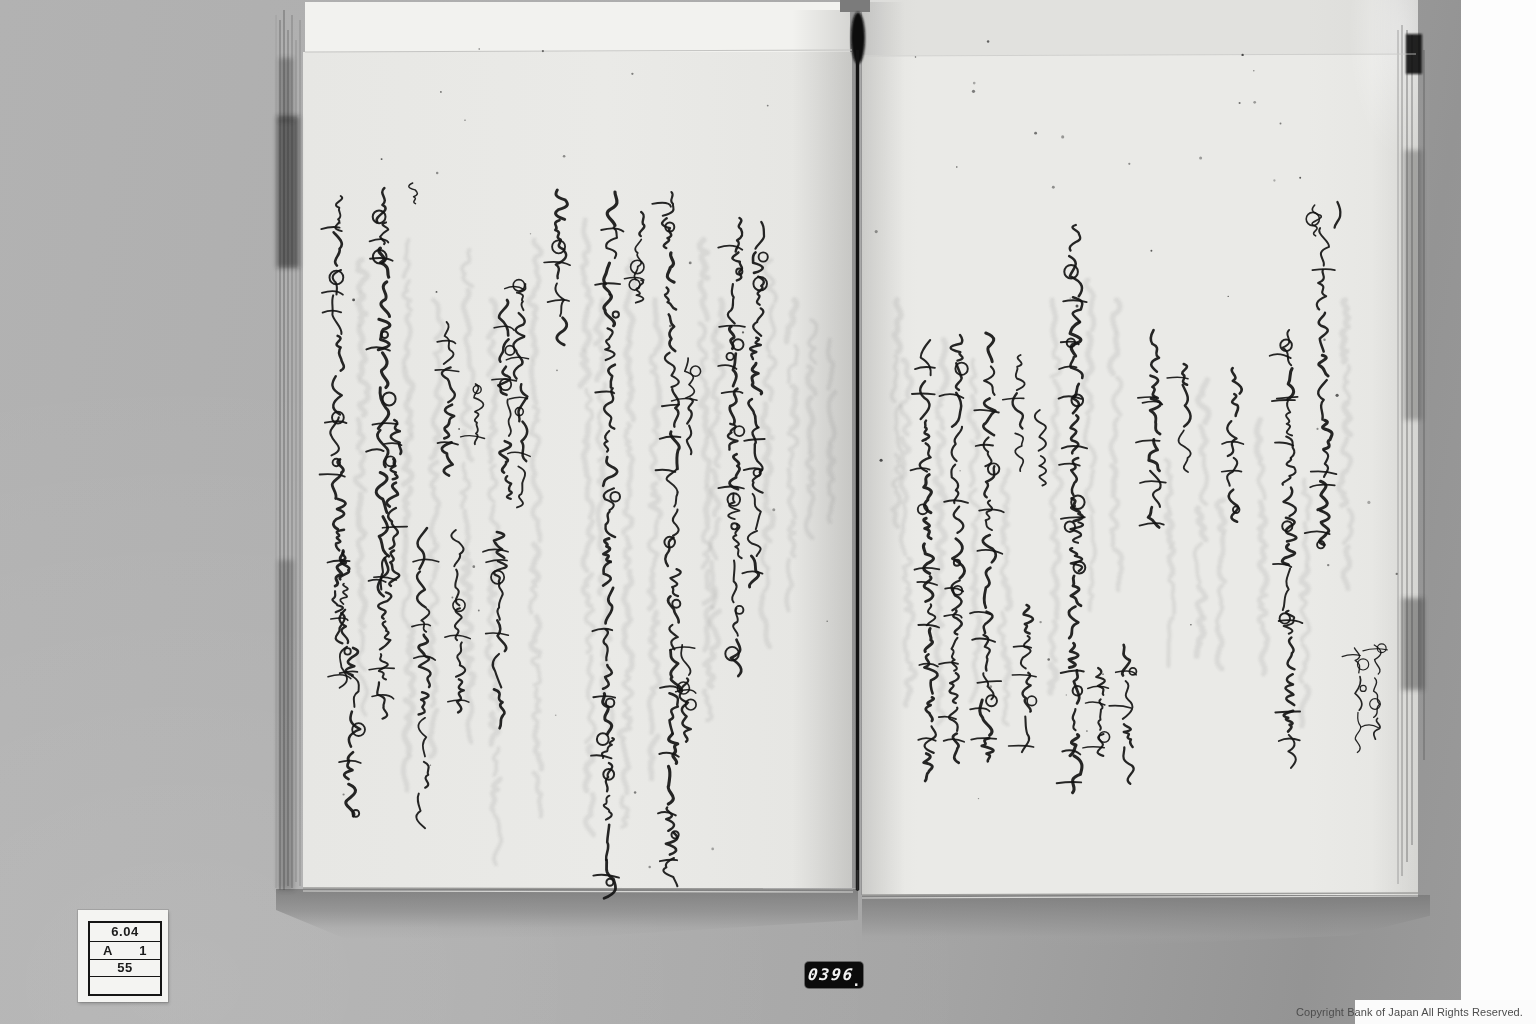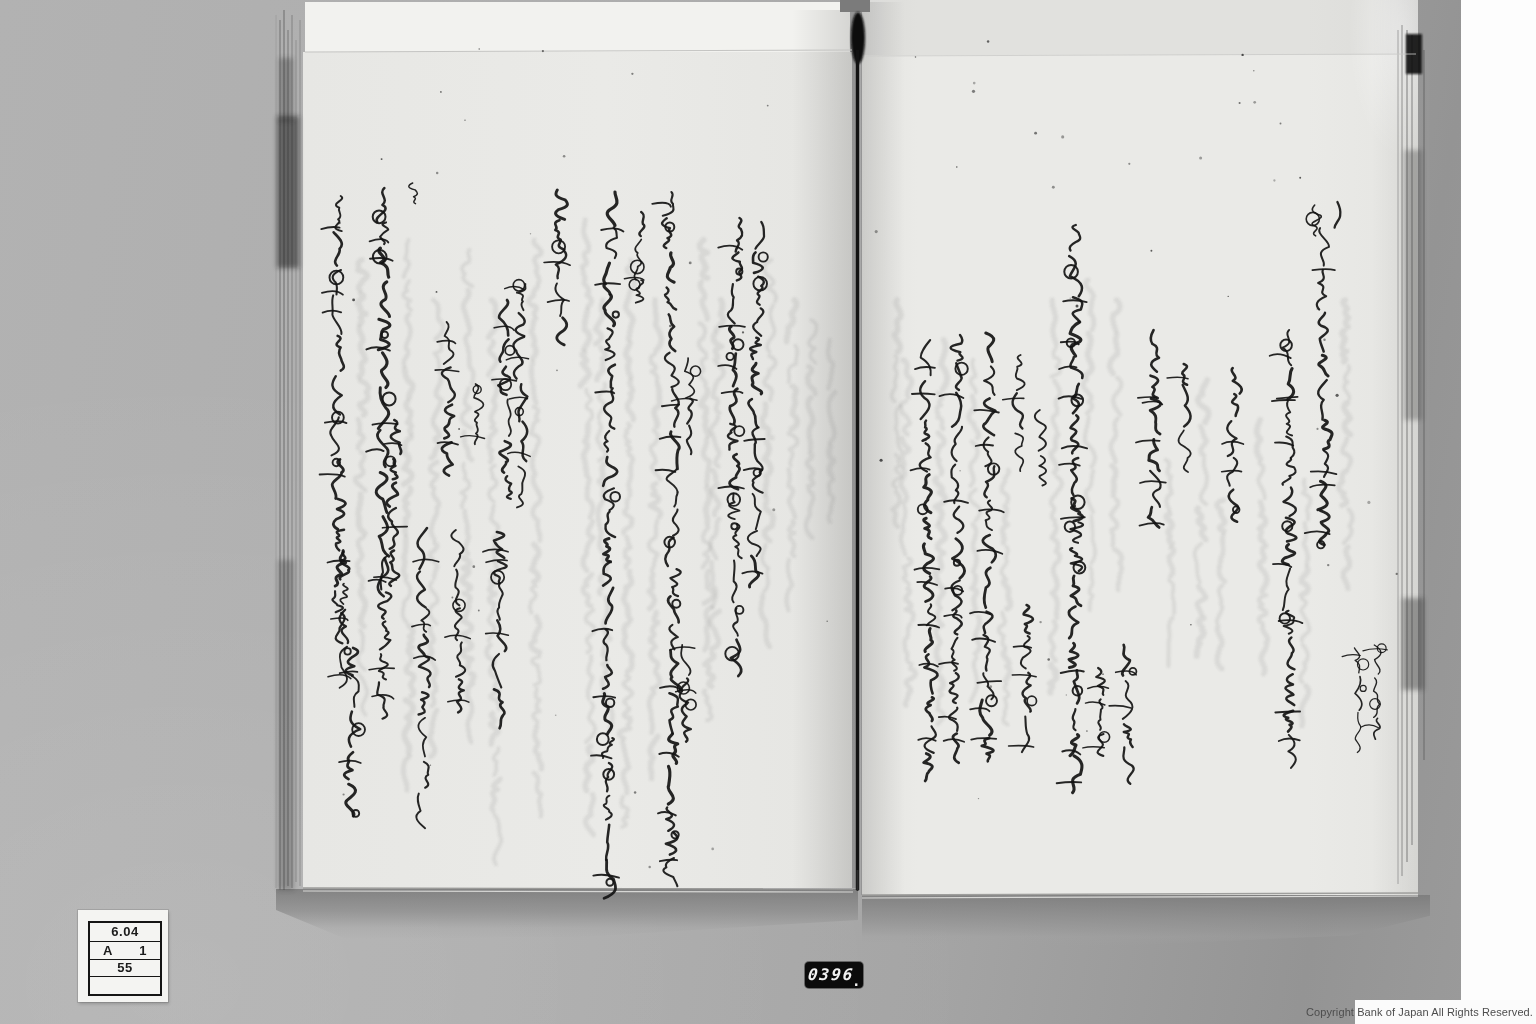--- a/index.html
+++ b/index.html
@@ -24,21 +24,21 @@
       background:linear-gradient(90deg,#e4e4e1 0%,#eaeae7 10%,#eaeae7 80%,#e5e5e2 100%);}
   .page-right::before{content:"";position:absolute;left:0;top:0;right:0;height:55px;
       background:rgba(0,0,0,0.035);}
   .page-right::after{content:"";position:absolute;right:0;top:0;width:70px;height:160px;
       background:radial-gradient(ellipse at 80% 20%,rgba(255,255,255,0.55),rgba(255,255,255,0) 70%);}
   svg.inklayer{position:absolute;left:0;top:0;width:1536px;height:1024px;}
   svg.inklayer path{fill:none;stroke-linecap:round;stroke-linejoin:round;}
   .white-strip{position:absolute;left:1461px;top:0;width:75px;height:1024px;background:#fdfdfd;}
   .copyright{position:absolute;left:1355px;top:1000px;width:181px;height:24px;background:#fbfbfb;
       display:flex;align-items:center;justify-content:flex-end;}
-  .copyright span{font-size:11px;color:#4d4d4d;letter-spacing:0.1px;padding-right:3px;white-space:nowrap;}
+  .copyright span{font-size:11px;color:#4d4d4d;letter-spacing:0.1px;padding-right:13px;white-space:nowrap;}
   .shelf-card{position:absolute;left:78px;top:910px;width:90px;height:92px;background:#f4f4f2;
       box-shadow:0 0 0 1px rgba(0,0,0,0.10), 1px 2px 3px rgba(0,0,0,0.18);}
   .shelf-card .tbl{position:absolute;left:10px;top:11px;width:70px;height:71px;
       border:2px solid #151515;display:grid;grid-template-rows:repeat(4,1fr);}
   .shelf-card .row{border-top:1.5px solid #151515;display:flex;align-items:center;justify-content:center;
       font-weight:700;font-size:13px;color:#1b1b1b;letter-spacing:0.5px;}
   .shelf-card .row:first-child{border-top:none;}
   .shelf-card .row.split{justify-content:space-around;}
   .counter{position:absolute;left:805px;top:962px;width:58px;height:26px;background:#0b0b0b;
       border-radius:4px;display:flex;align-items:center;justify-content:center;

